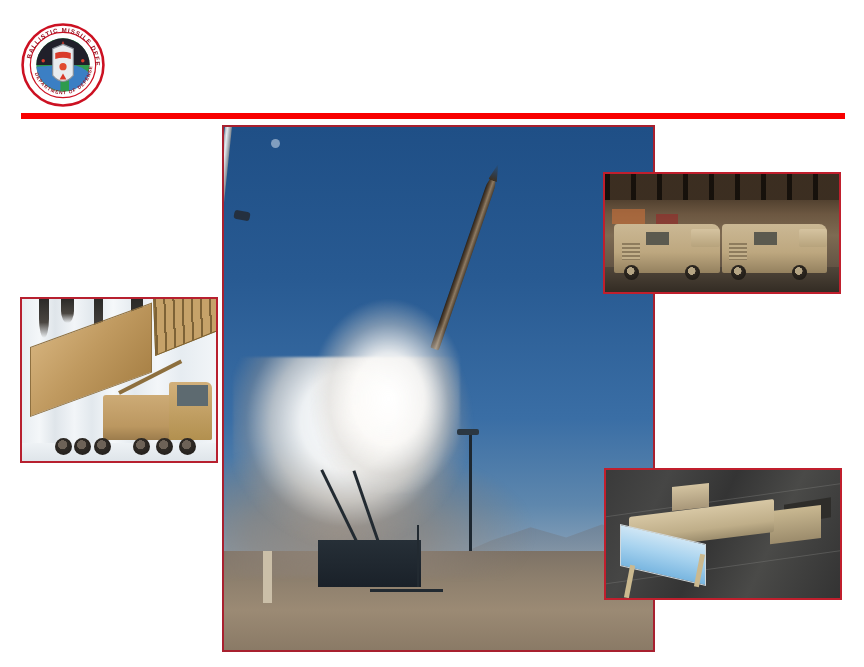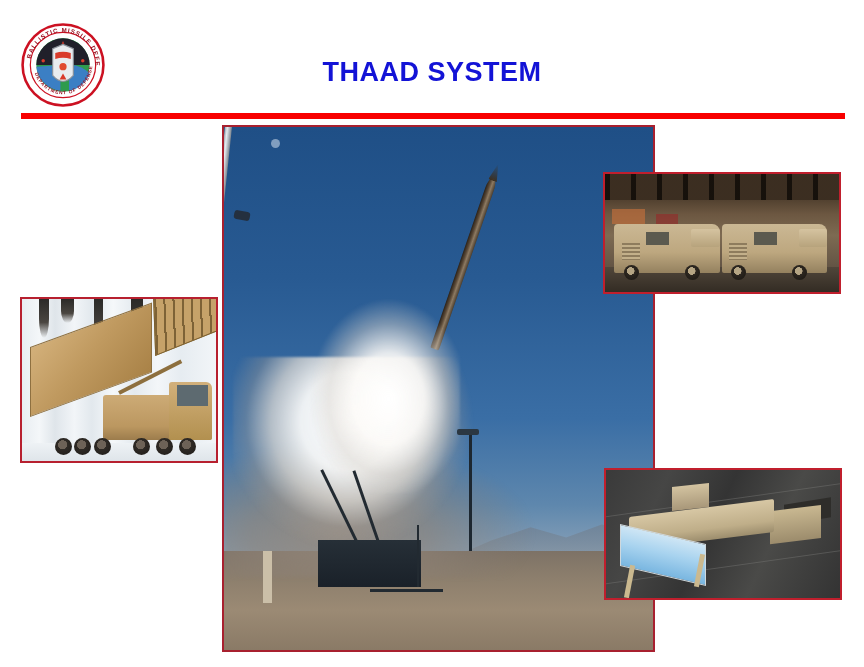--- a/index.html
+++ b/index.html
@@ -480,21 +480,20 @@
       <circle cx="73" cy="45" r="2" fill="#d93b2b"></circle>
       <text font-size="7.2" font-family="Liberation Sans, sans-serif" font-weight="bold" fill="#9a1020" letter-spacing="1.1">
         <textPath href="#arcTop" startOffset="6%">BALLISTIC MISSILE DEFENSE</textPath>
       </text>
       <text font-size="5.6" font-family="Liberation Sans, sans-serif" font-weight="bold" fill="#9a1020" letter-spacing="1">
         <textPath href="#arcBot" startOffset="9%">DEPARTMENT OF DEFENSE</textPath>
       </text>
     </svg>
   </div>
 
-  <div id="slide-title" class="nosel">THAAD SYSTEM</div>
 
   <div id="header-rule"></div>
 
   <div id="photo-launch" class="photo">
     <div class="inner">
       <div class="sky"></div>
       <div class="moon"></div>
       <div class="mountain"></div>
       <div class="ground"></div>
 

